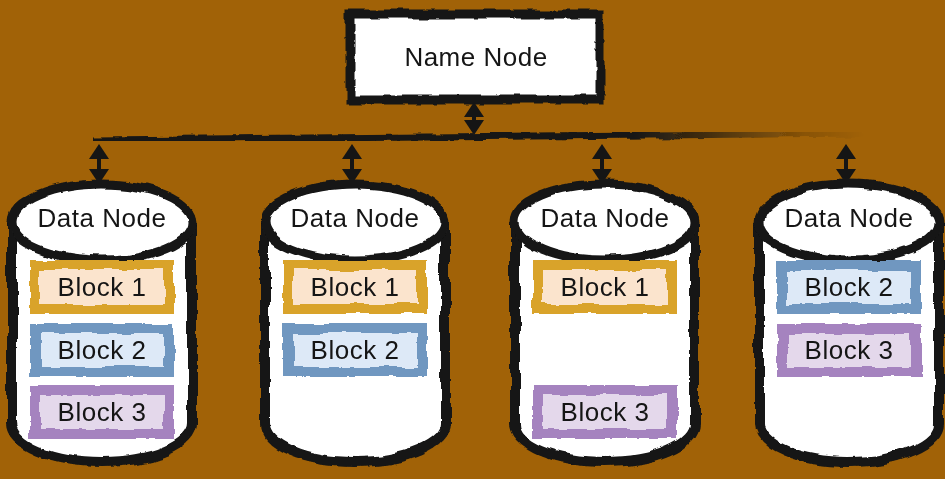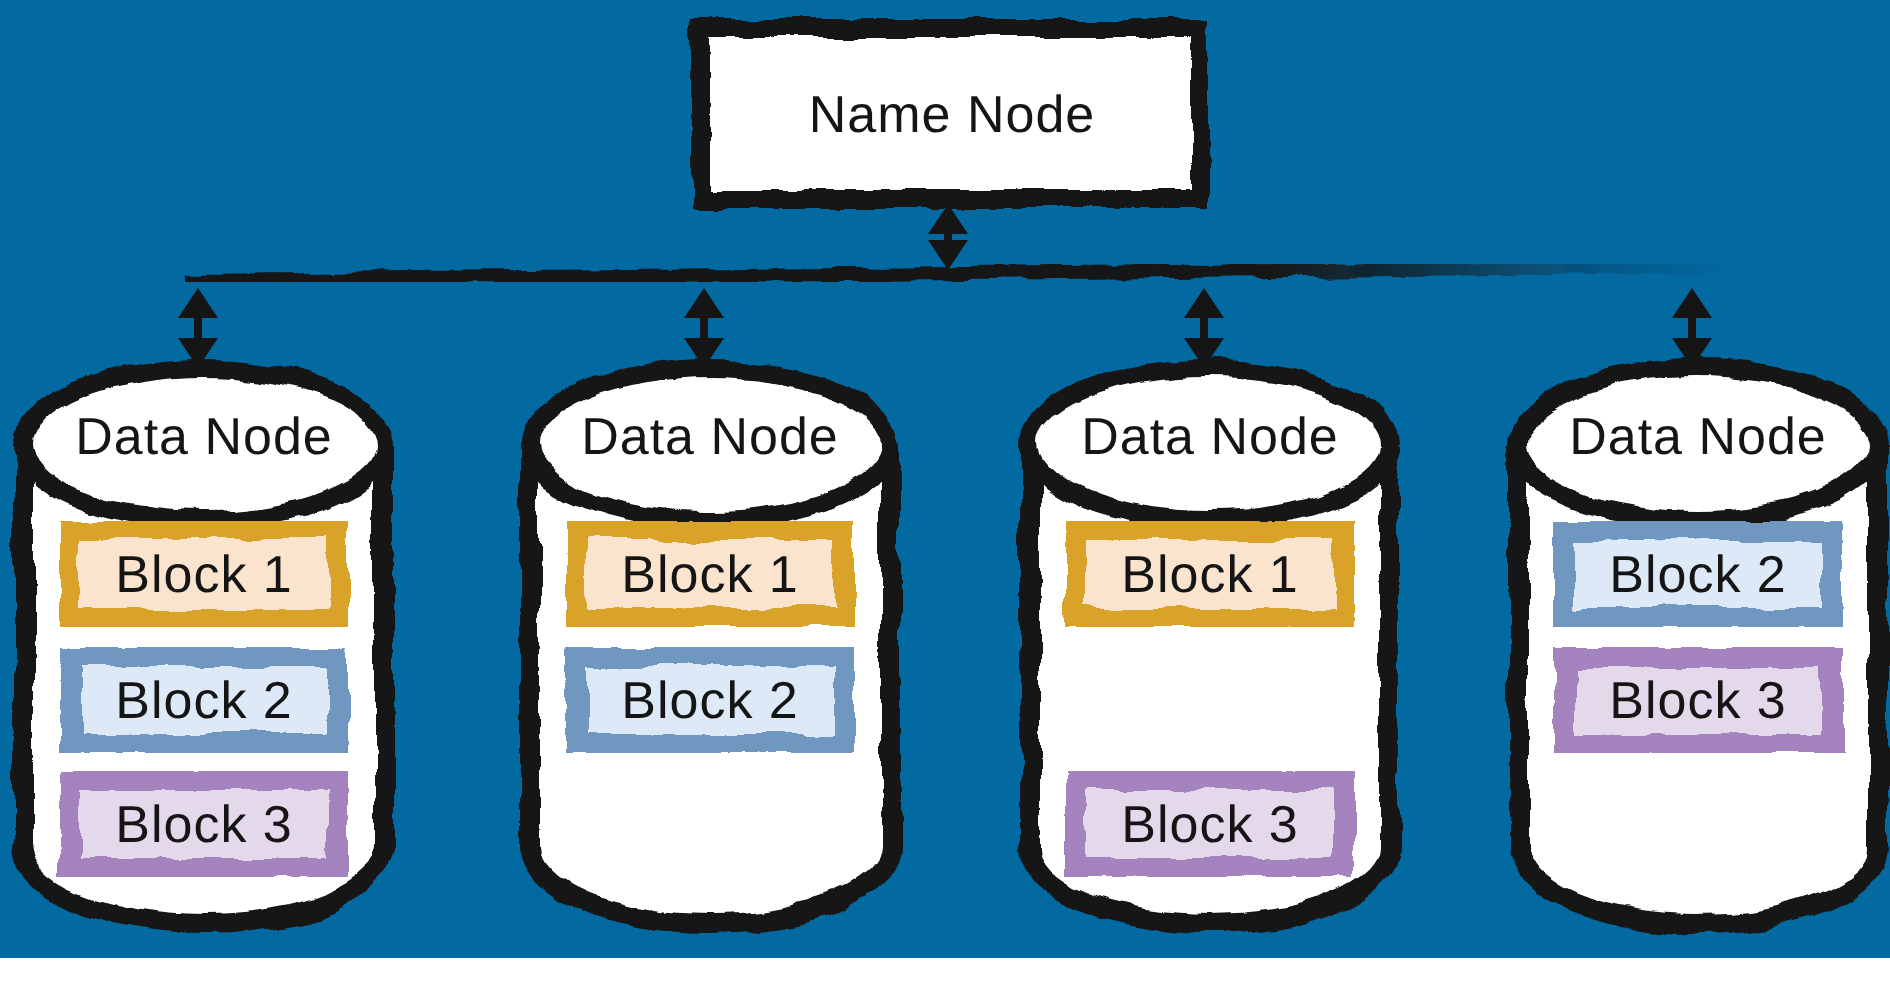--- a/index.html
+++ b/index.html
@@ -1,20 +1,20 @@
 <!DOCTYPE html>
 <html><head>
 <meta charset="utf-8">
 <style>
   html, body { margin: 0; padding: 0; background: #ffffff; }
   .stage {
     position: relative;
     width: 945px;
     height: 479px;
-    background: #0369a1;
+    background: #a16207;
     overflow: hidden;
   }
   svg text {
     font-family: "Liberation Sans", sans-serif;
     fill: #151515;
   }
   .node-label  { font-size: 26px; letter-spacing: 0.5px; }
   .block-label { font-size: 26px; letter-spacing: 0.5px; }
   .sketch { filter: url(#rough); }
 </style>

